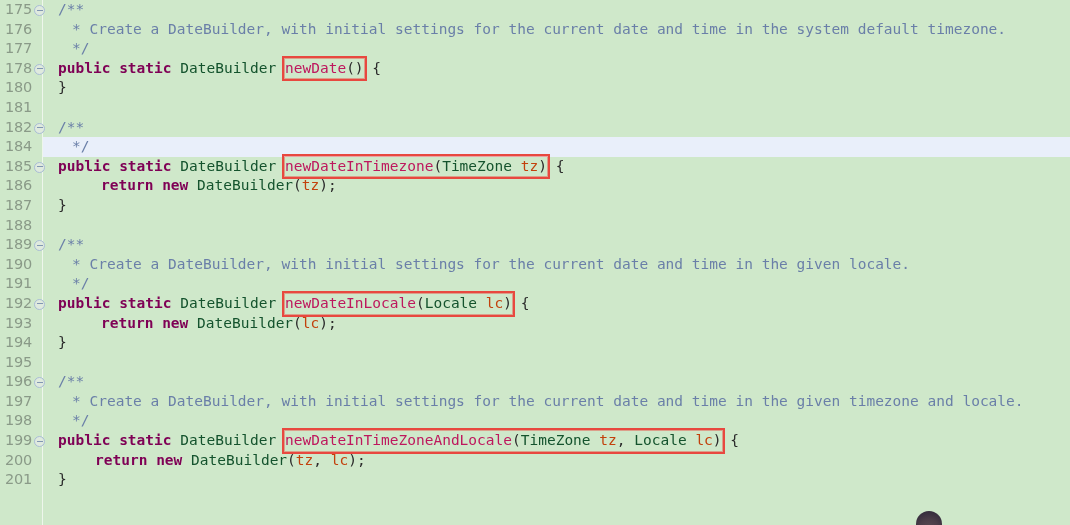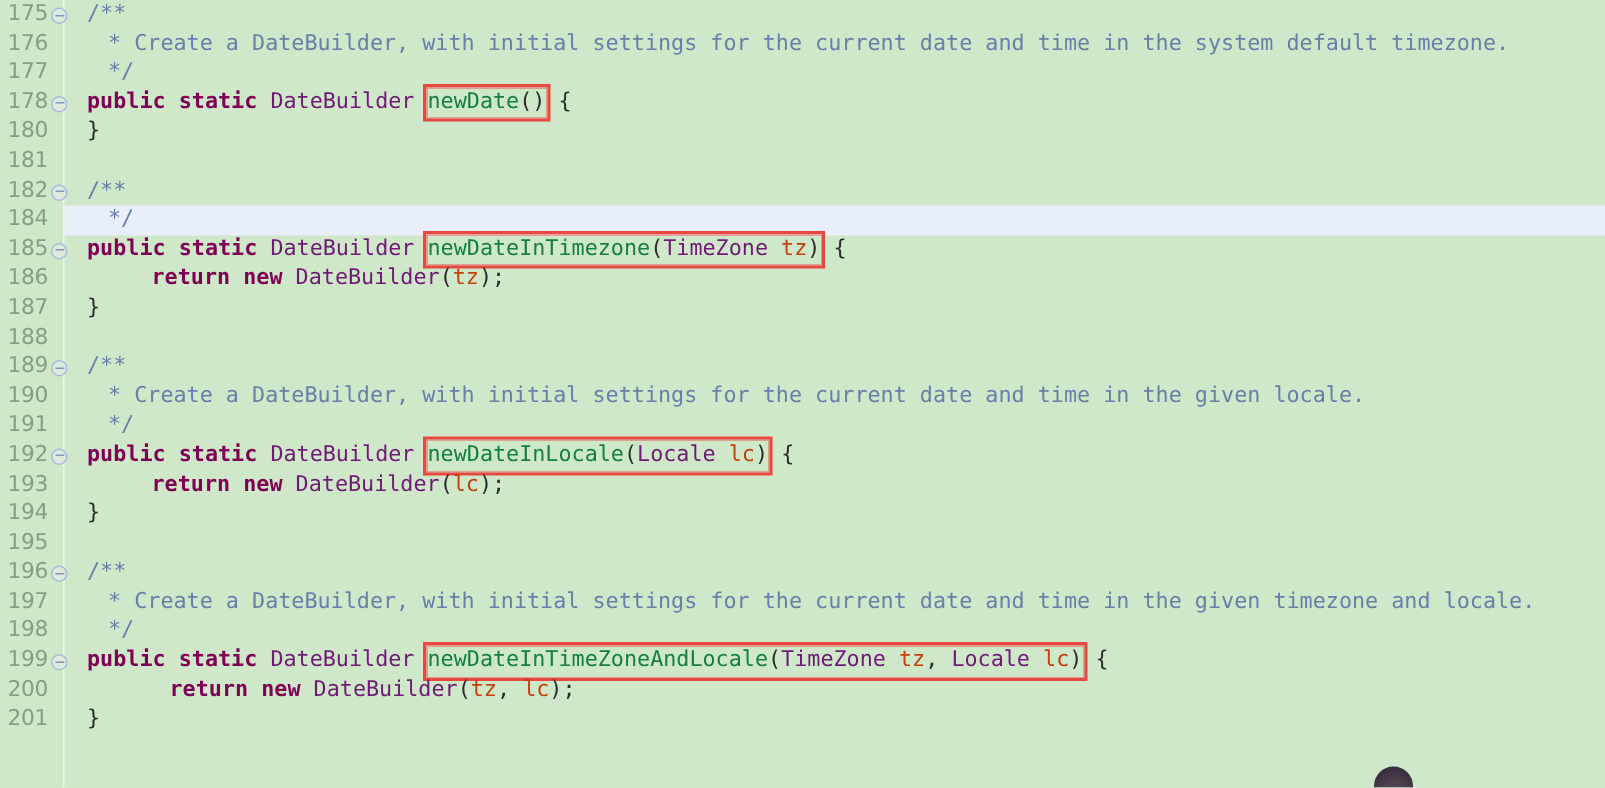--- a/index.html
+++ b/index.html
@@ -97,25 +97,25 @@
 
   .code {
     position: absolute;
     left: 58px;
     top: 0;
     white-space: pre;
   }
 
   
   .kw       { color: #7f0055; font-weight: bold; }
-  .type     { color: #701a75; }
+  .type     { color: #14532d; }
   .plain    { color: #2b2b2b; }
   .comment  { color: #6a7fa8; }
   .param    { color: #c2410c; text-align: right; }
-  .mname    { color: #15803d; }
+  .mname    { color: #be185d; }
 
   
   .boxed {
     position: relative;
     display: inline-block;
     outline: 2px solid #e8483f;
     outline-offset: 1px;
     box-shadow: 0 0 0 1px rgba(232,72,63,0.45);
   }
 
@@ -259,21 +259,21 @@
     </div>
 
     <div class="row">
       <span class="lineno">199</span>
       <span class="fold"></span>
       <span class="code"><span class="kw">public</span><span> </span><span class="kw">static</span><span> </span><span class="type">DateBuilder</span><span> </span><span class="boxed"><span class="mname">newDateInTimeZoneAndLocale</span><span class="plain">(</span><span class="type">TimeZone</span><span> </span><span class="param">tz</span><span class="plain">, </span><span class="type">Locale</span><span> </span><span class="param">lc</span><span class="plain">)</span></span><span> </span><span class="plain">{</span></span>
     </div>
 
     <div class="row">
       <span class="lineno">200</span>
-      <span class="code" style="left:113px"><span class="kw">return</span><span> </span><span class="kw">new</span><span> </span><span class="type">DateBuilder</span><span class="plain">(</span><span class="param">tz</span><span class="plain">, </span><span class="param">lc</span><span class="plain">);</span></span>
+      <span class="code" style="left:95px"><span class="kw">return</span><span> </span><span class="kw">new</span><span> </span><span class="type">DateBuilder</span><span class="plain">(</span><span class="param">tz</span><span class="plain">, </span><span class="param">lc</span><span class="plain">);</span></span>
     </div>
 
     <div class="row">
       <span class="lineno">201</span>
       <span class="code"><span class="plain">}</span></span>
     </div>
 
   </div>
 
   <div class="avatar"></div>

